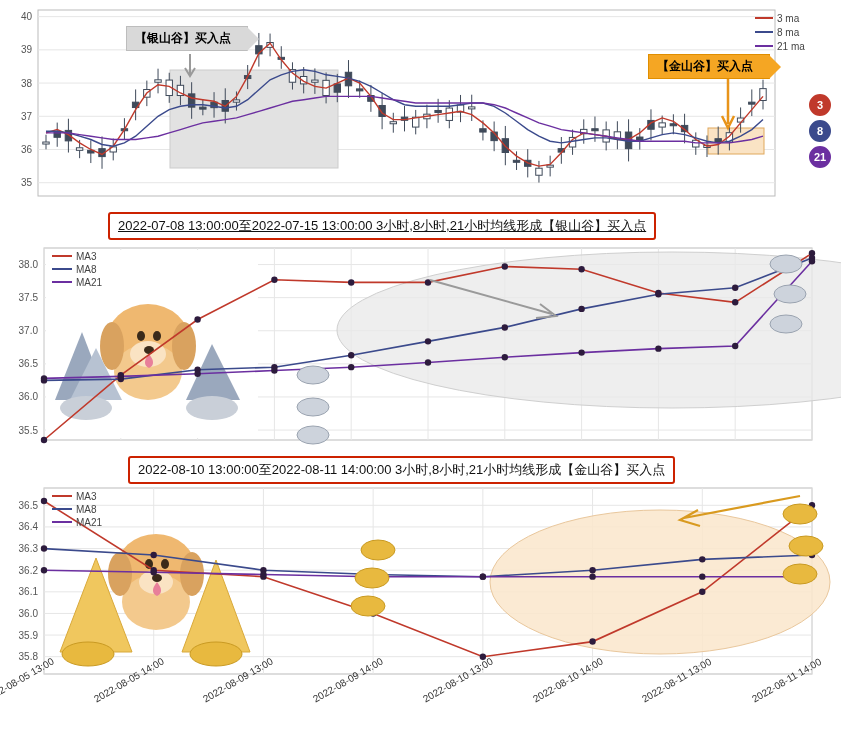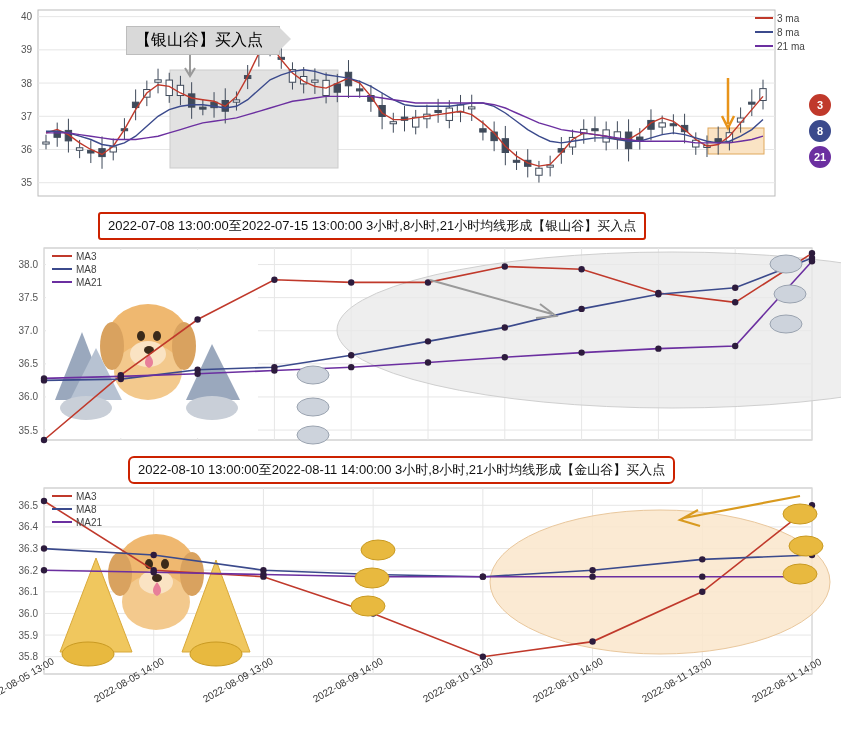--- a/index.html
+++ b/index.html
@@ -28,31 +28,31 @@
     position:absolute;
     background:#ffffff;
     border:2px solid #cc2200;
     border-radius:3px;
     font-size:13px;
     color:#111;
     padding:3px 8px;
     white-space:nowrap;
     letter-spacing:0px;
   }
-  #banner-mid{left:98px;top:212px;}
-  #banner-bot{left:128px;top:456px;border-radius:6px;}
+  #banner-mid{left:108px;top:212px;text-decoration:underline;}
+  #banner-bot{left:128px;top:456px;}
 
   
   .flag{
     position:absolute;
-    font-size:16px;
+    font-size:12px;
     color:#000;
     white-space:nowrap;
     padding:3px 16px 3px 8px;
-    font-weight:normal;
+    font-weight:bold;
   }
   #flag-silver{
     left:126px;top:26px;
     background:#d9d9d9;
     border:1px solid #bdbdbd;
   }
   #flag-silver:after{
     content:"";position:absolute;right:-12px;top:0;
     width:0;height:0;border-top:12px solid transparent;
     border-bottom:12px solid transparent;border-left:12px solid #d9d9d9;
@@ -246,20 +246,21 @@
       <text x="777" y="21.5" class="legend-label">3 ma</text>
       <line x1="755" y1="32" x2="773" y2="32" stroke="#3b4a8c" stroke-width="2"></line>
       <text x="777" y="35.5" class="legend-label">8 ma</text>
       <line x1="755" y1="46" x2="773" y2="46" stroke="#6b2fa0" stroke-width="2"></line>
       <text x="777" y="49.5" class="legend-label">21 ma</text>
       <path d="M190,54 L190,74 M185,68 L190,76 L195,68" stroke="#9a9a9a" stroke-width="2" fill="none"></path>
       <path d="M728,78 L728,124 M722,116 L728,128 L734,116" stroke="#e8941a" stroke-width="2.5" fill="none"></path>
     </svg>
 
   <div class="flag" id="flag-silver">【银山谷】买入点</div>
+  <div class="flag" id="flag-gold">【金山谷】买入点</div>
 
   <div class="ball" id="ball-3">3</div>
   <div class="ball" id="ball-8">8</div>
   <div class="ball" id="ball-21">21</div>
 </div>
 
 <div class="panel" id="panel-mid">
   <svg id="svg-mid" width="841" height="225">
       <rect x="44" y="16" width="768" height="192" fill="#ffffff" stroke="#bbbbbb"></rect>
       <line x1="44" y1="198.06896551724145" x2="812" y2="198.06896551724145" class="tick-line"></line>

